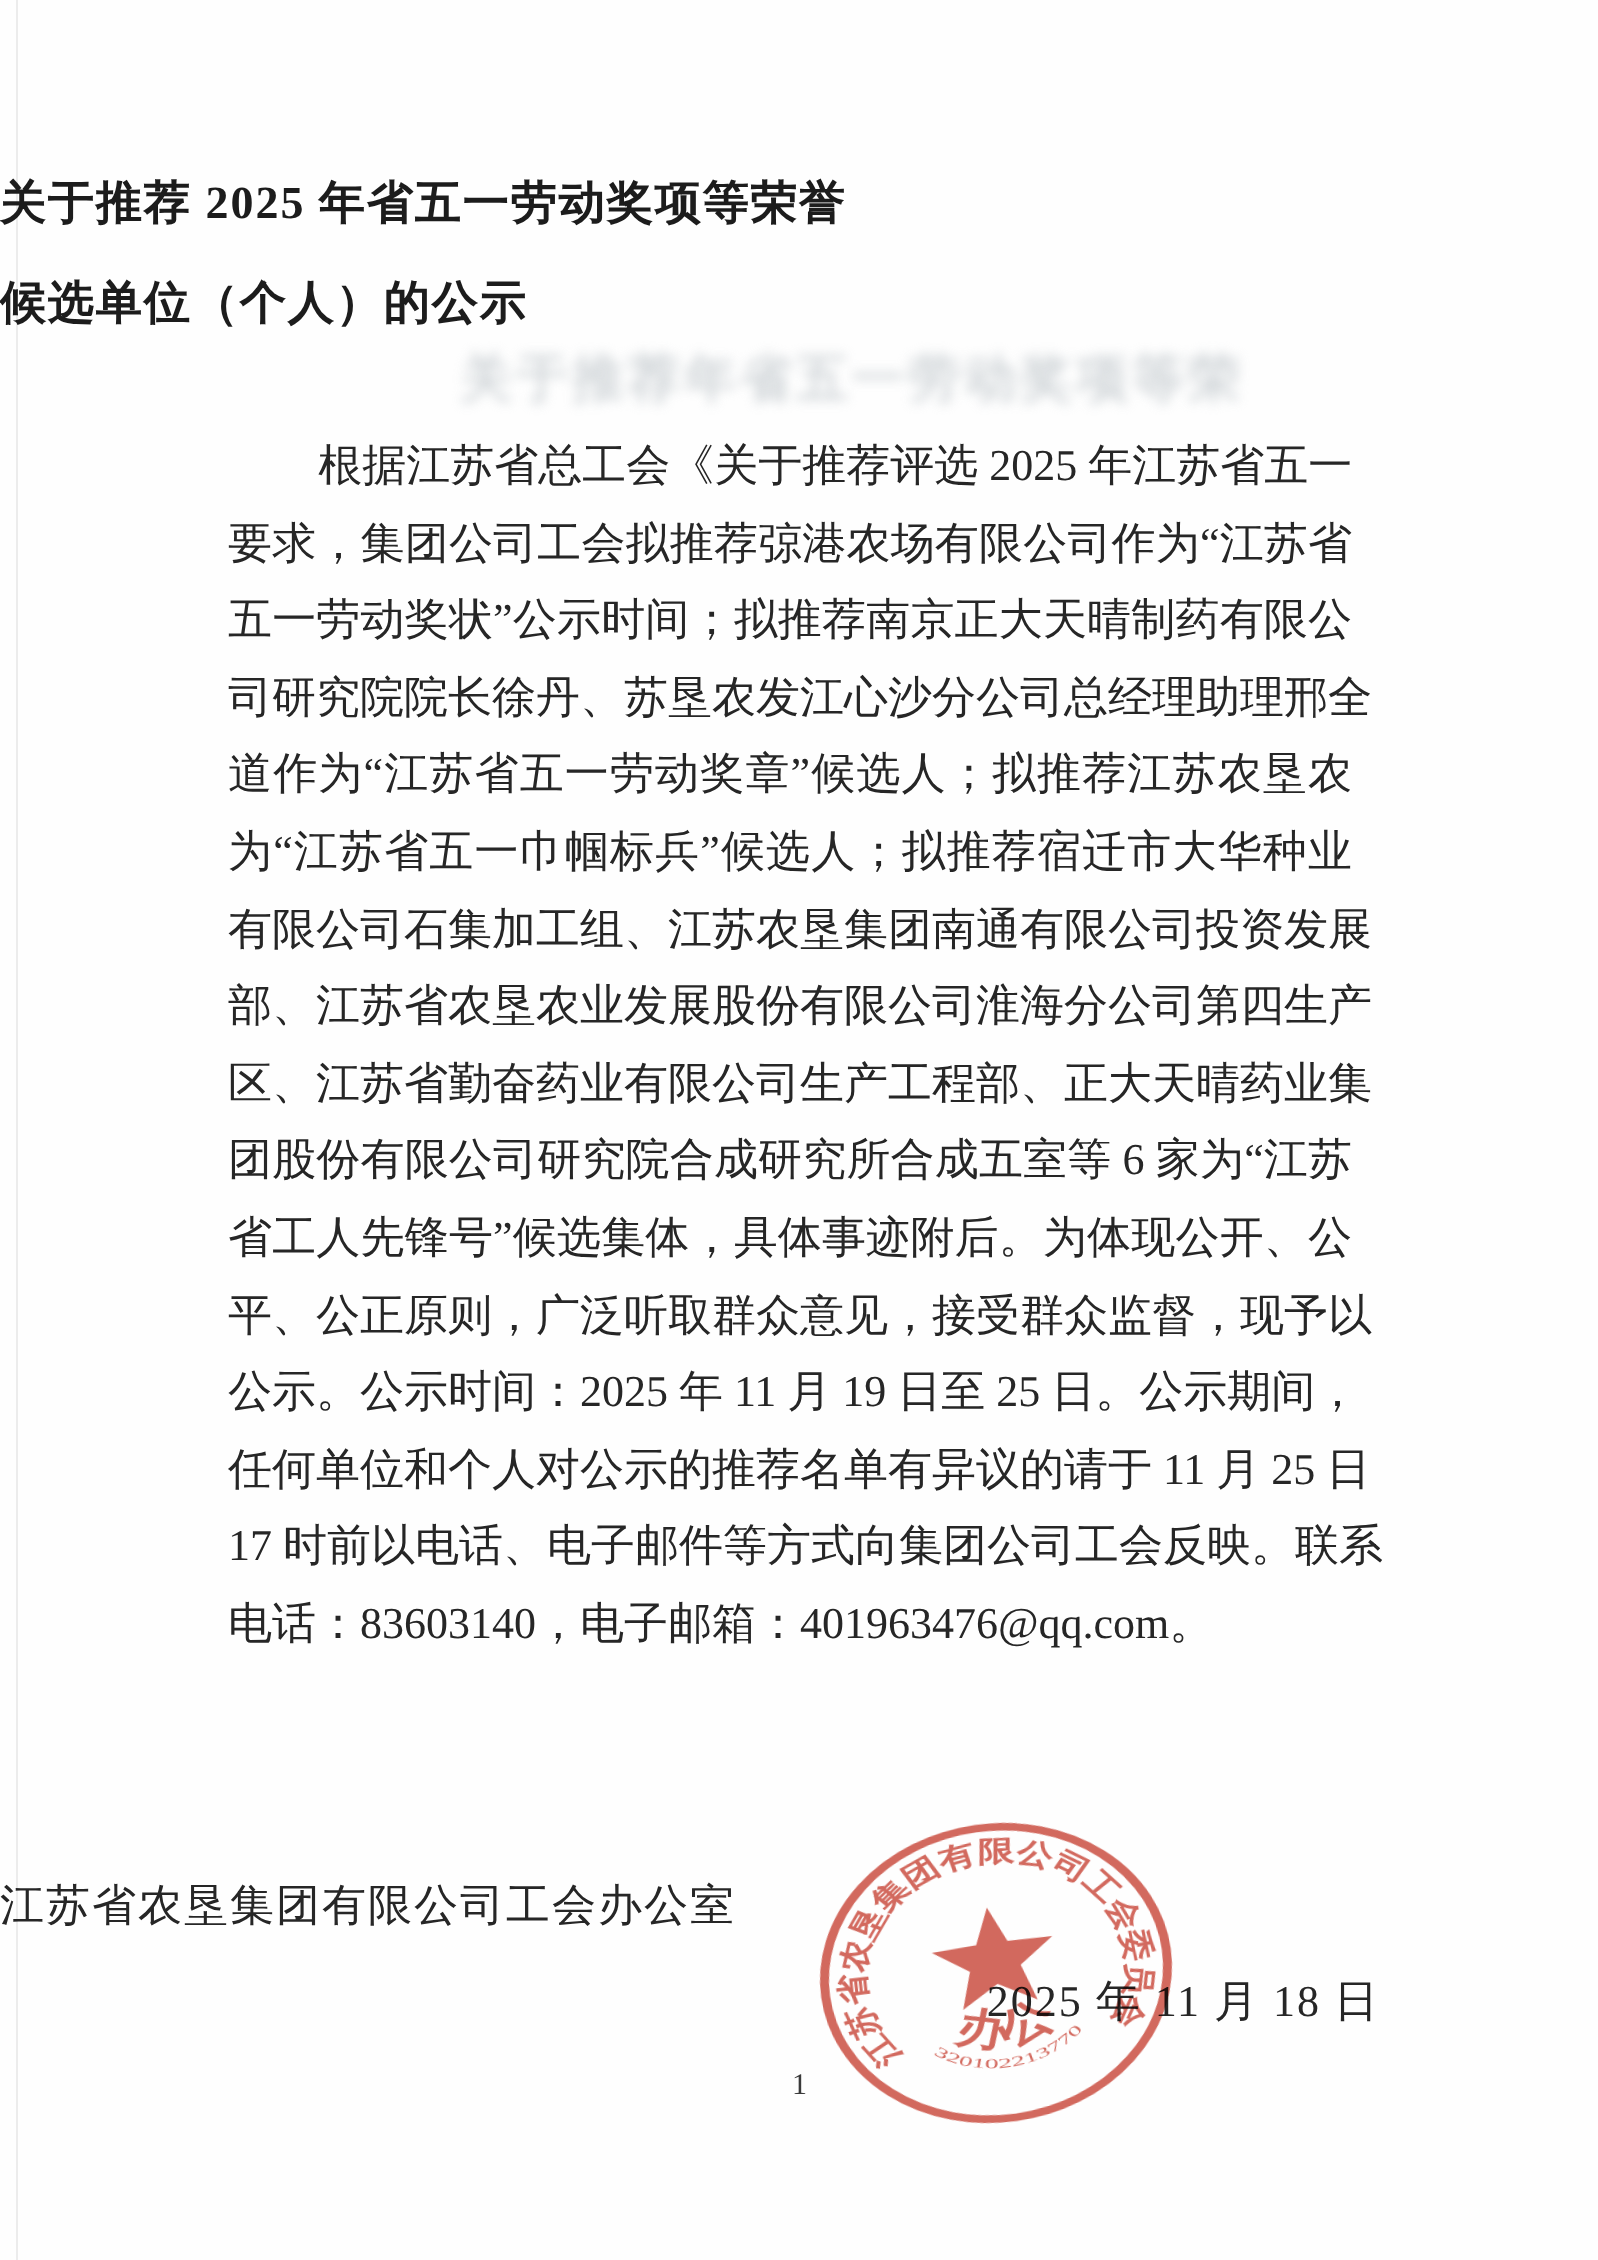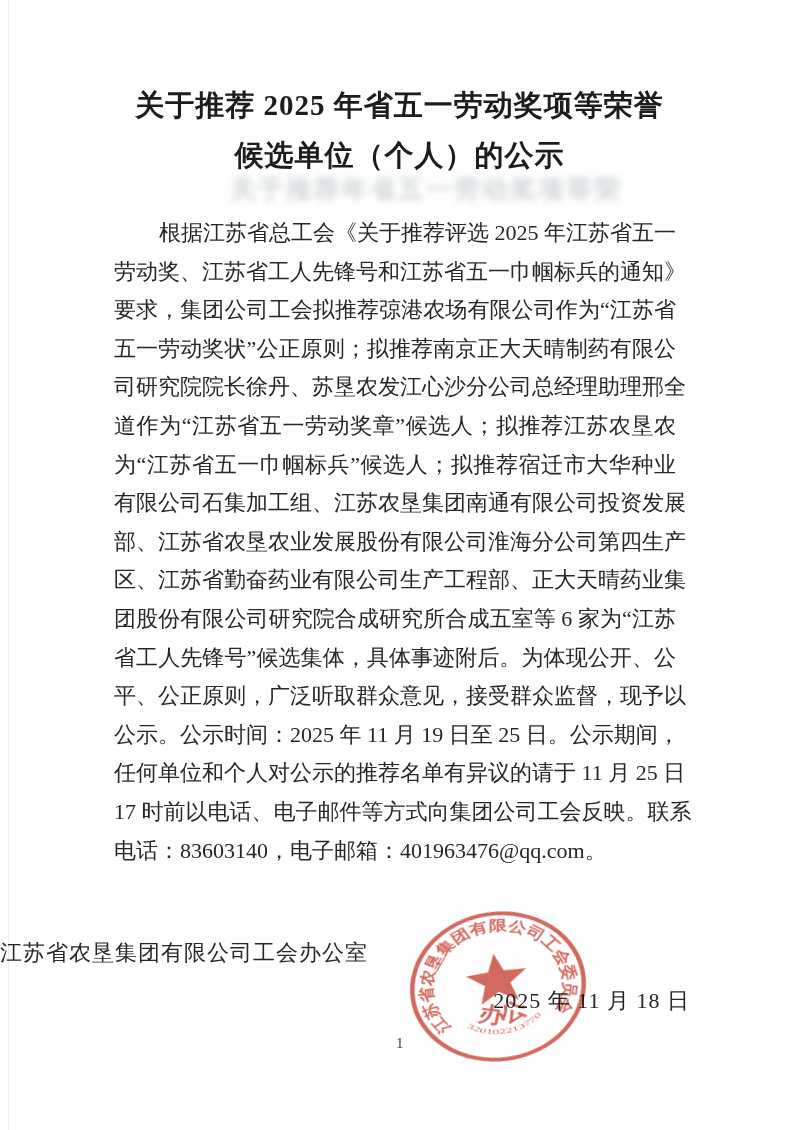--- a/index.html
+++ b/index.html
@@ -9,22 +9,22 @@
     background:#fefefe;
     overflow:hidden;
     font-family:"Liberation Serif","DejaVu Serif",serif;
     color:#262626;
   }
   .scan-edge{
     position:absolute;left:8px;top:0;width:1px;height:1130px;
     background:#ececec;
   }
   .title{
-    position:absolute;left:0;width:799px;text-align:center;
-    font-weight:bold;color:#1c1c1c;font-size:29px;letter-spacing:1px;
+    position:absolute;left:0;width:799px;text-align:left;
+    font-weight:bold;color:#1c1c1c;font-size:23px;letter-spacing:1px;
   }
   .title-1{top:86px;}
   .title-2{top:136px;}
   .ghost{
     position:absolute;left:230px;top:172px;width:392px;height:30px;
     text-align:center;font-weight:bold;font-size:26px;color:#c6ccd0;
     filter:blur(3px);opacity:.8;letter-spacing:2px;white-space:nowrap;
     overflow:hidden;
   }
   .body-text{
@@ -63,23 +63,22 @@
 <div class="page">
   <div class="scan-edge"></div>
 
   <div class="title title-1">关于推荐 2025 年省五一劳动奖项等荣誉</div>
   <div class="title title-2">候选单位（个人）的公示</div>
 
   <div class="ghost">关于推荐年省五一劳动奖项等荣誉</div>
 
   <div class="body-text">
     <div class="bline first">根据江苏省总工会《关于推荐评选 2025 年江苏省五一</div>
-    <div class="bline">劳动奖、江苏省工人先锋号和江苏省五一巾帼标兵的通知》</div>
     <div class="bline">要求，集团公司工会拟推荐弶港农场有限公司作为“江苏省</div>
-    <div class="bline">五一劳动奖状”公正原则；拟推荐南京正大天晴制药有限公</div>
+    <div class="bline">五一劳动奖状”公示时间；拟推荐南京正大天晴制药有限公</div>
     <div class="bline">司研究院院长徐丹、苏垦农发江心沙分公司总经理助理邢全</div>
     <div class="bline">道作为“江苏省五一劳动奖章”候选人；拟推荐江苏农垦农</div>
     <div class="bline">为“江苏省五一巾帼标兵”候选人；拟推荐宿迁市大华种业</div>
     <div class="bline">有限公司石集加工组、江苏农垦集团南通有限公司投资发展</div>
     <div class="bline">部、江苏省农垦农业发展股份有限公司淮海分公司第四生产</div>
     <div class="bline">区、江苏省勤奋药业有限公司生产工程部、正大天晴药业集</div>
     <div class="bline">团股份有限公司研究院合成研究所合成五室等 6 家为“江苏</div>
     <div class="bline">省工人先锋号”候选集体，具体事迹附后。为体现公开、公</div>
     <div class="bline">平、公正原则，广泛听取群众意见，接受群众监督，现予以</div>
     <div class="bline">公示。公示时间：2025 年 11 月 19 日至 25 日。公示期间，</div>

